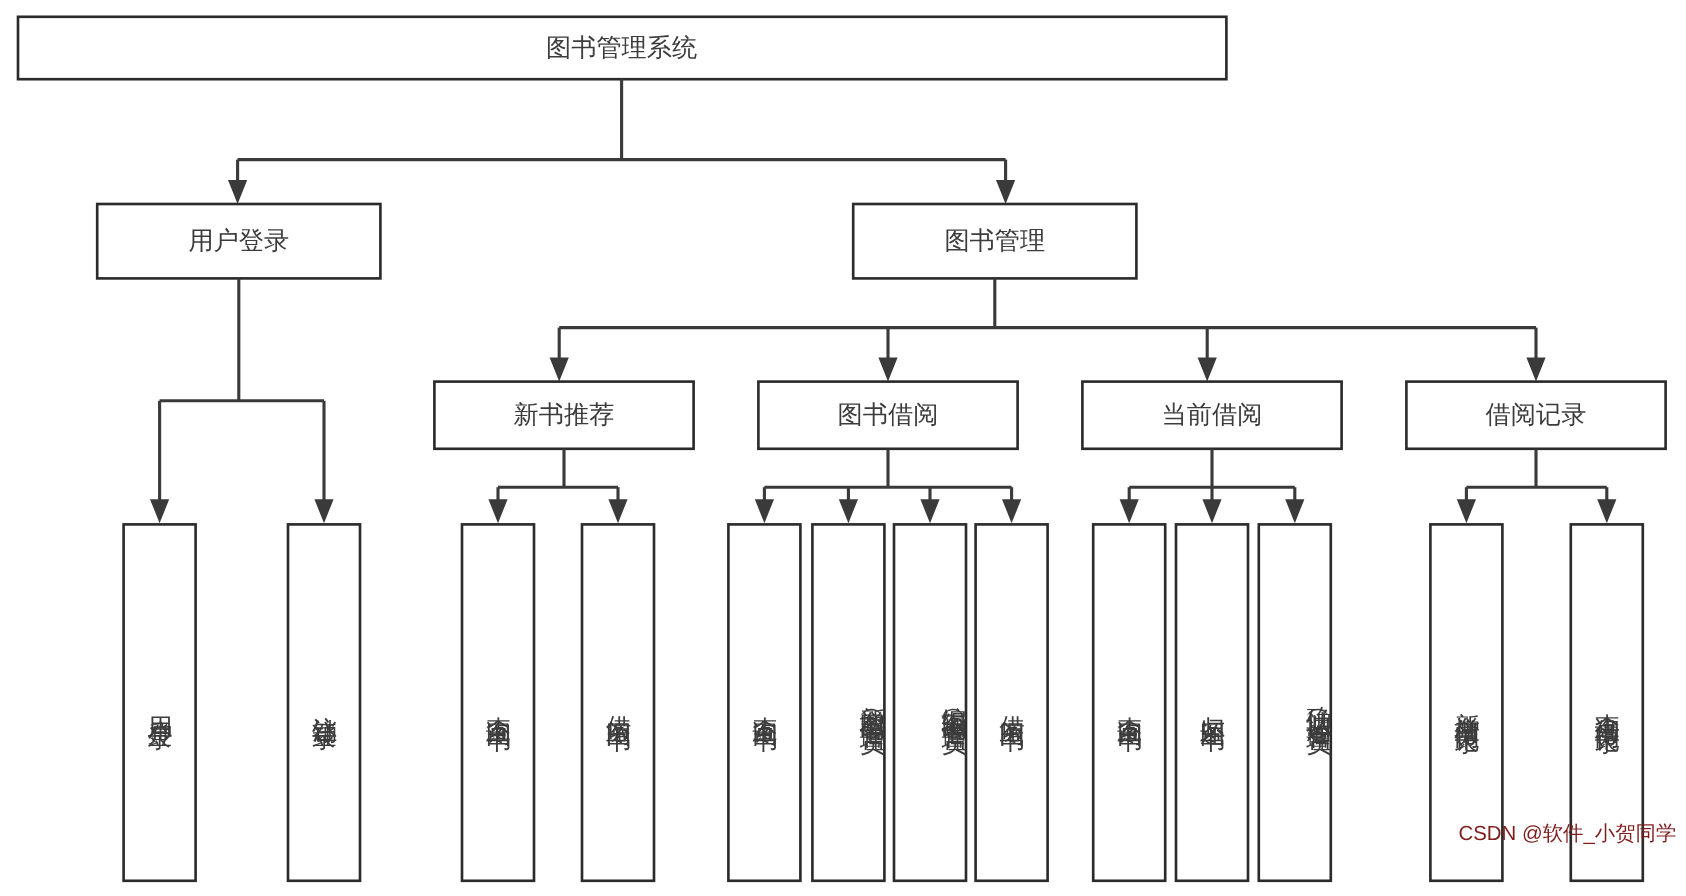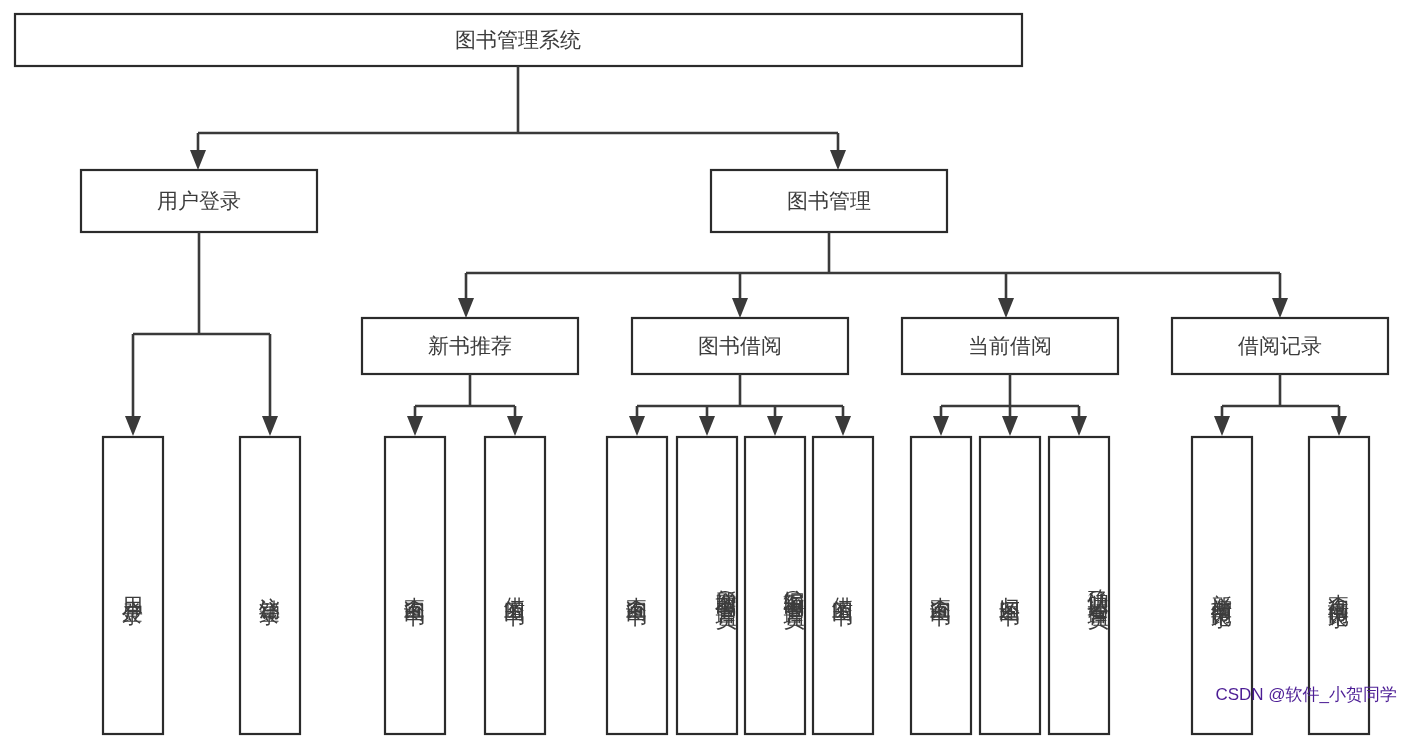--- a/index.html
+++ b/index.html
@@ -62,21 +62,21 @@
     text-align: center;
     pointer-events: none;
     user-select: none;
   }
   .watermark {
     position: absolute;
     right: 8px;
     bottom: 4px;
     font-family: "Liberation Sans", "DejaVu Sans", sans-serif;
     font-size: 17px;
-    color: #4c1d95;
+    color: #7f1d1d;
     white-space: nowrap;
     user-select: none;
     margin-left: 40px;
   }
 </style>
 </head>
 <body>
 
 <div id="diagram-root">
 

